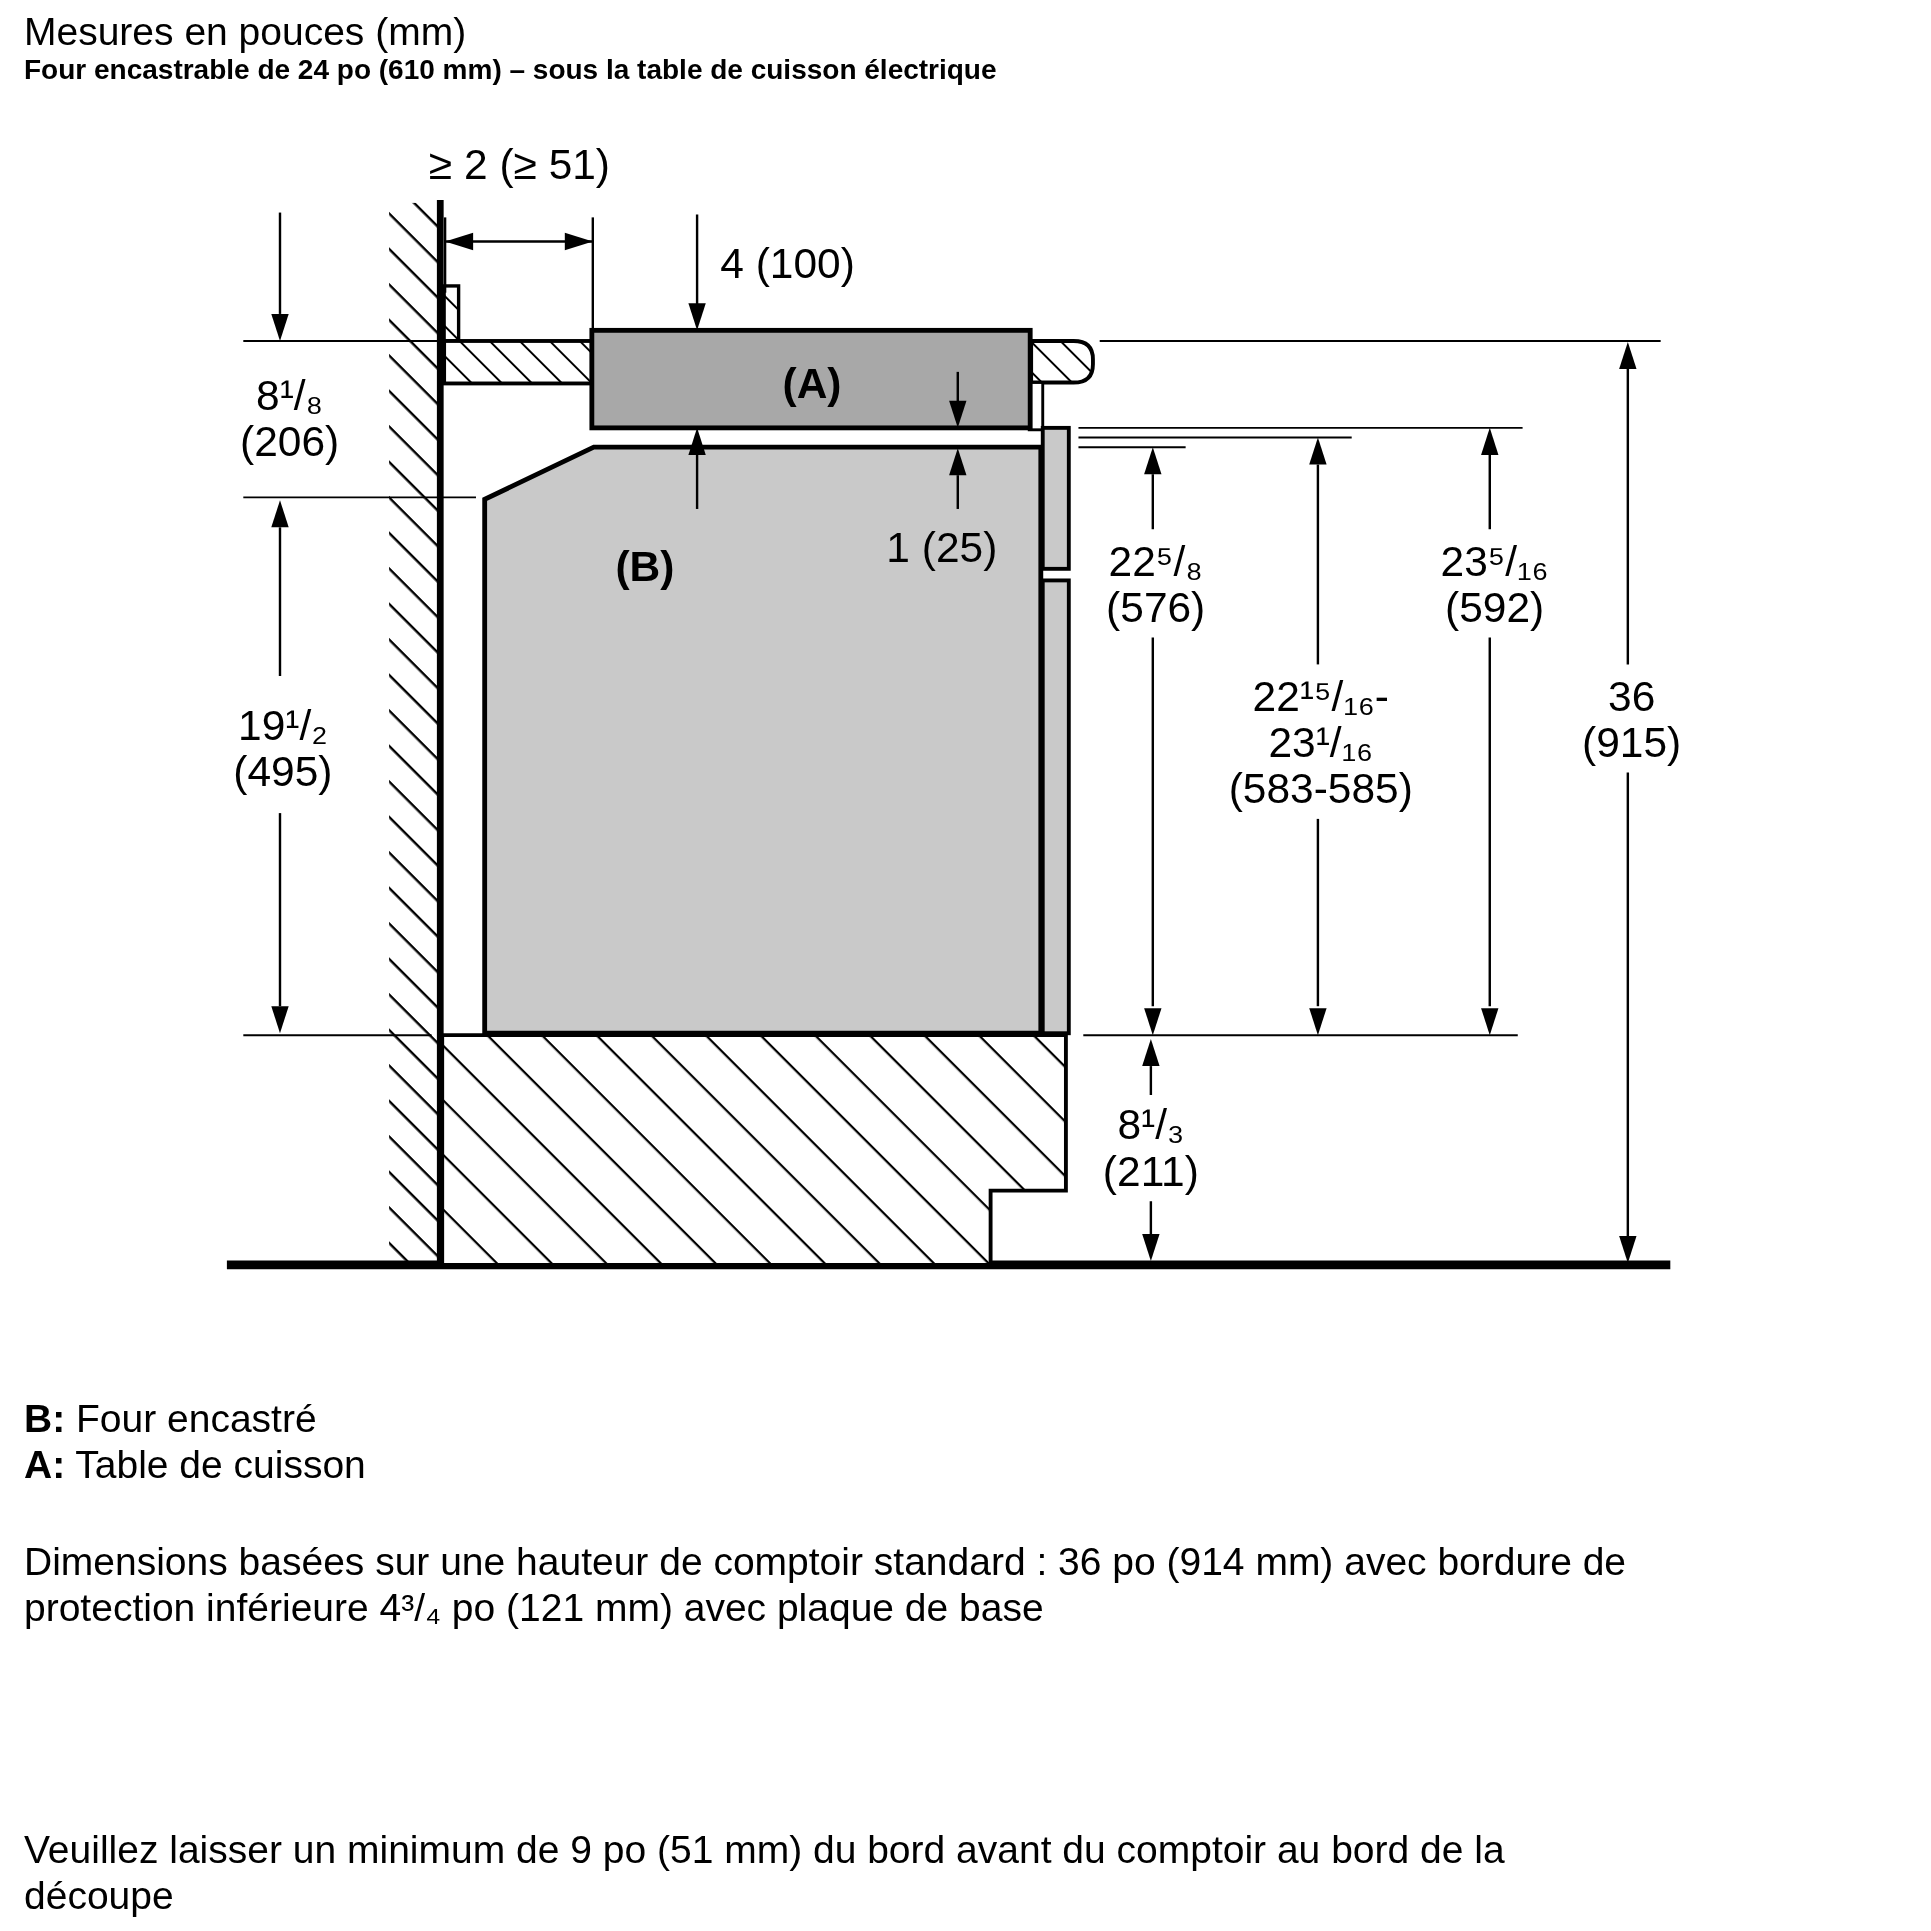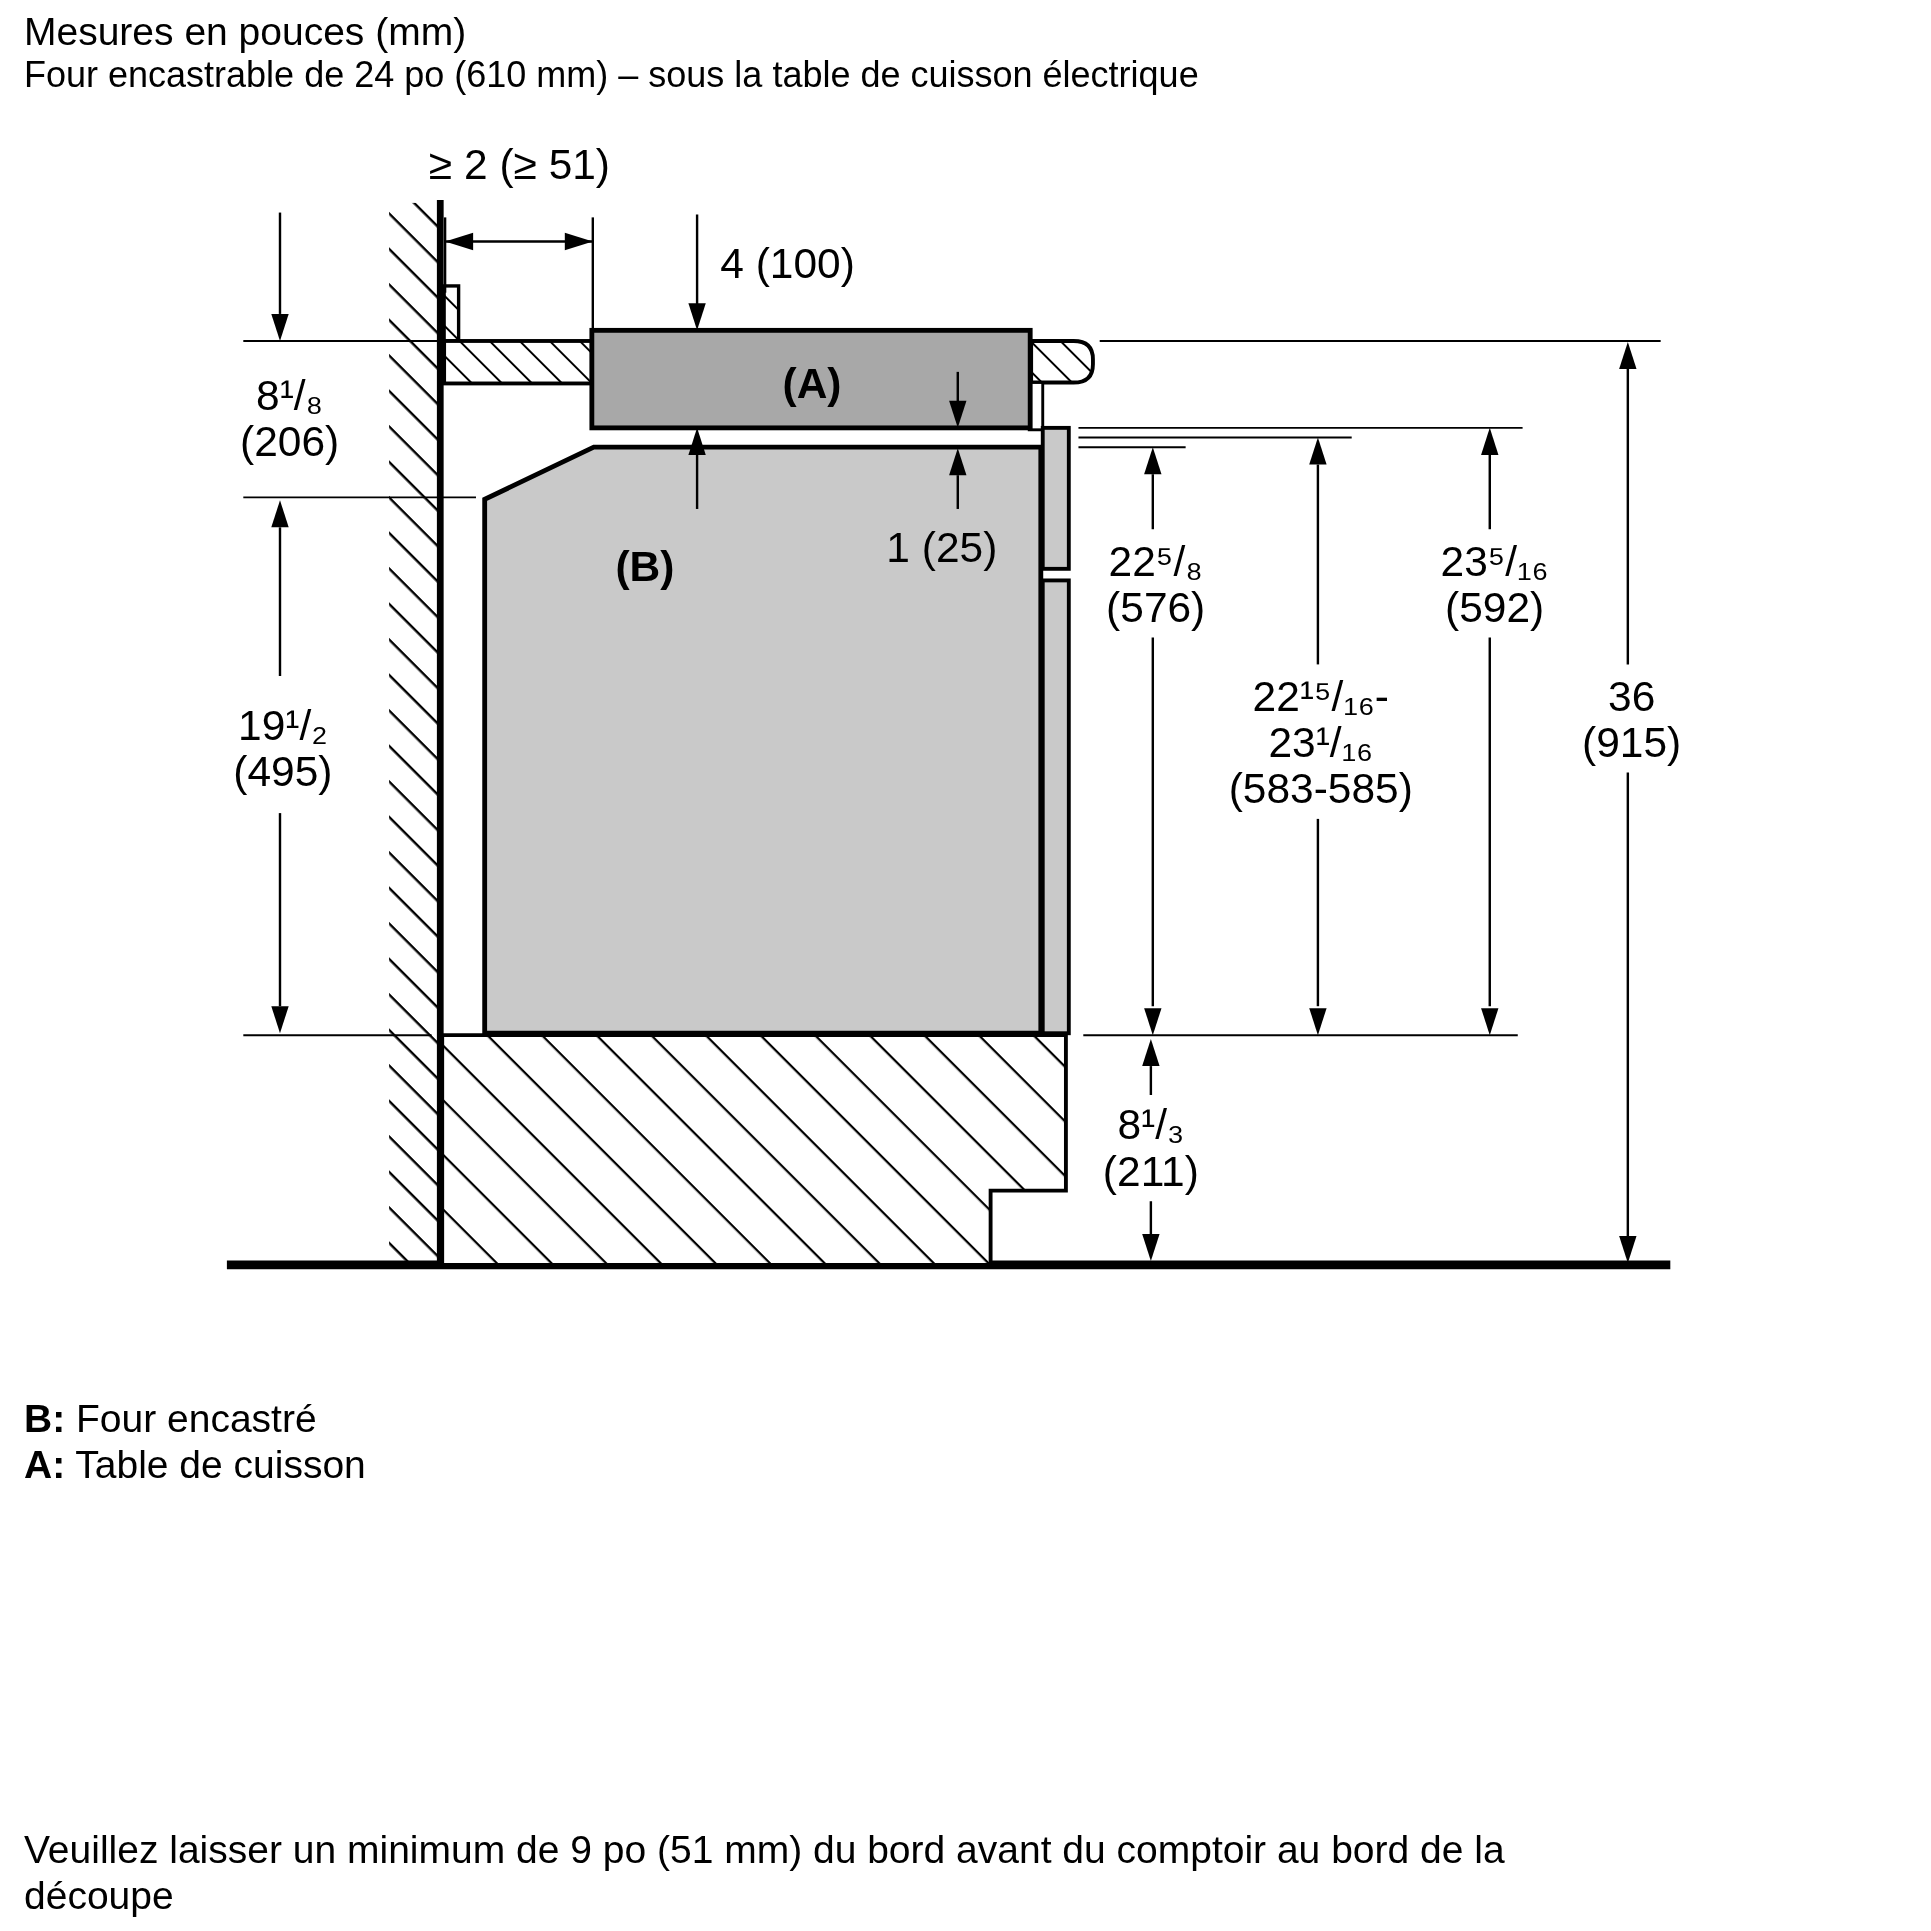--- a/index.html
+++ b/index.html
@@ -1,20 +1,20 @@
 <!DOCTYPE html>
 <html><head>
 <meta charset="utf-8">
 <style>
   html,body{margin:0;padding:0;background:#fff;}
   #page{position:relative;width:1931px;height:1931px;background:#ffffff;overflow:hidden;
         font-family:"Liberation Sans","DejaVu Sans",sans-serif;color:#000;}
   .abs{position:absolute;}
   #title1{left:24px;top:9.7px;font-size:39px;font-weight:400;white-space:nowrap;}
-  #title2{left:24px;top:54px;font-size:36px;font-weight:400;white-space:nowrap;}
+  #title2{left:24px;top:54px;font-size:28px;font-weight:700;white-space:nowrap;}
   svg{position:absolute;left:0;top:0;}
   svg text{font-family:"Liberation Sans","DejaVu Sans",sans-serif;fill:#000;}
   .dimtxt{font-size:44px;}
   .ablabel{font-size:44px;font-weight:700;}
   .botblock{left:24px;font-size:39px;line-height:46px;}
   .legrow .k{font-weight:700;}
   .pline{white-space:nowrap;}
 </style>
 </head>
 <body>
@@ -163,19 +163,23 @@
 
   <text class="ablabel" x="841" y="412" text-anchor="middle">(A)</text>
   <text class="ablabel" x="668" y="602" text-anchor="middle">(B)</text>
 </svg>
 
 <div class="abs botblock" style="top:1396px;">
   <div class="legrow"><span class="k">B:</span><span> Four encastré</span></div>
   <div class="legrow"><span class="k">A:</span><span> Table de cuisson</span></div>
 </div>
 
+<div class="abs botblock" style="top:1539px;">
+  <div class="pline">Dimensions basées sur une hauteur de comptoir standard : 36 po (914 mm) avec bordure de</div>
+  <div class="pline">protection inférieure 4³/₄ po (121 mm) avec plaque de base</div>
+</div>
 <div class="abs botblock" style="top:1827px;">
   <div class="pline">Veuillez laisser un minimum de 9 po (51 mm) du bord avant du comptoir au bord de la</div>
   <div class="pline">découpe</div>
 </div>
 
 </div>
 
 
 </body></html>

